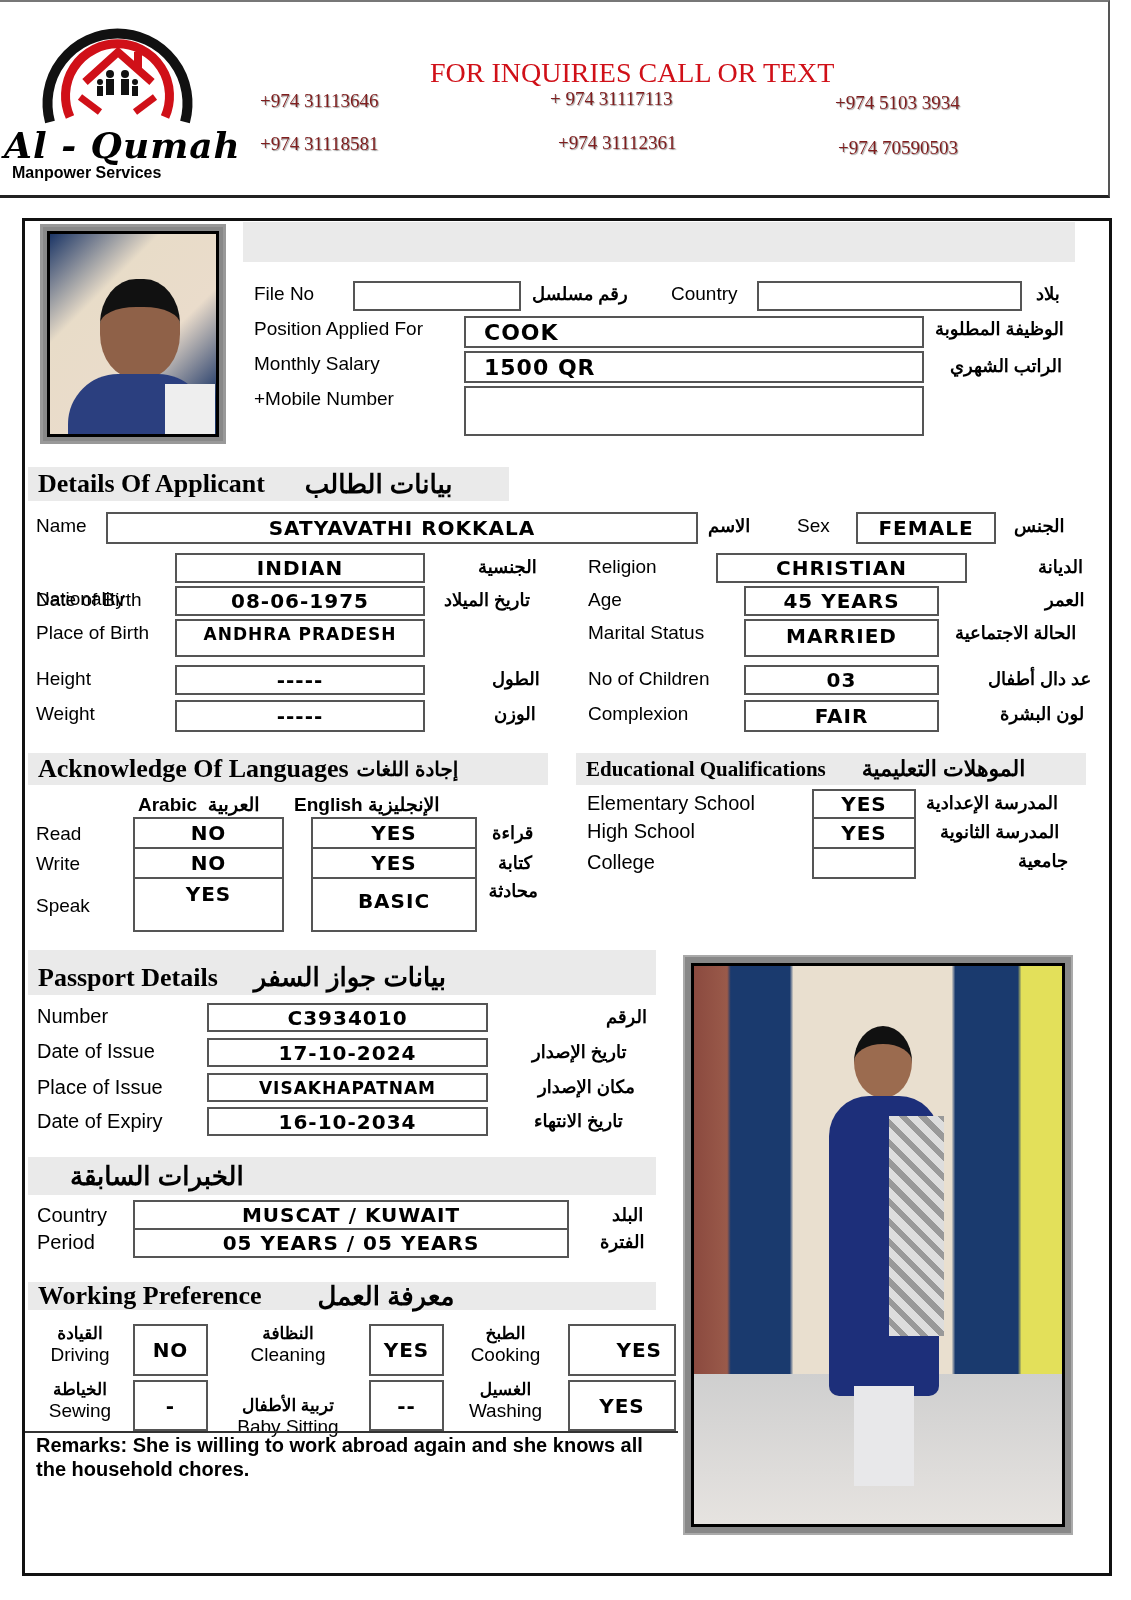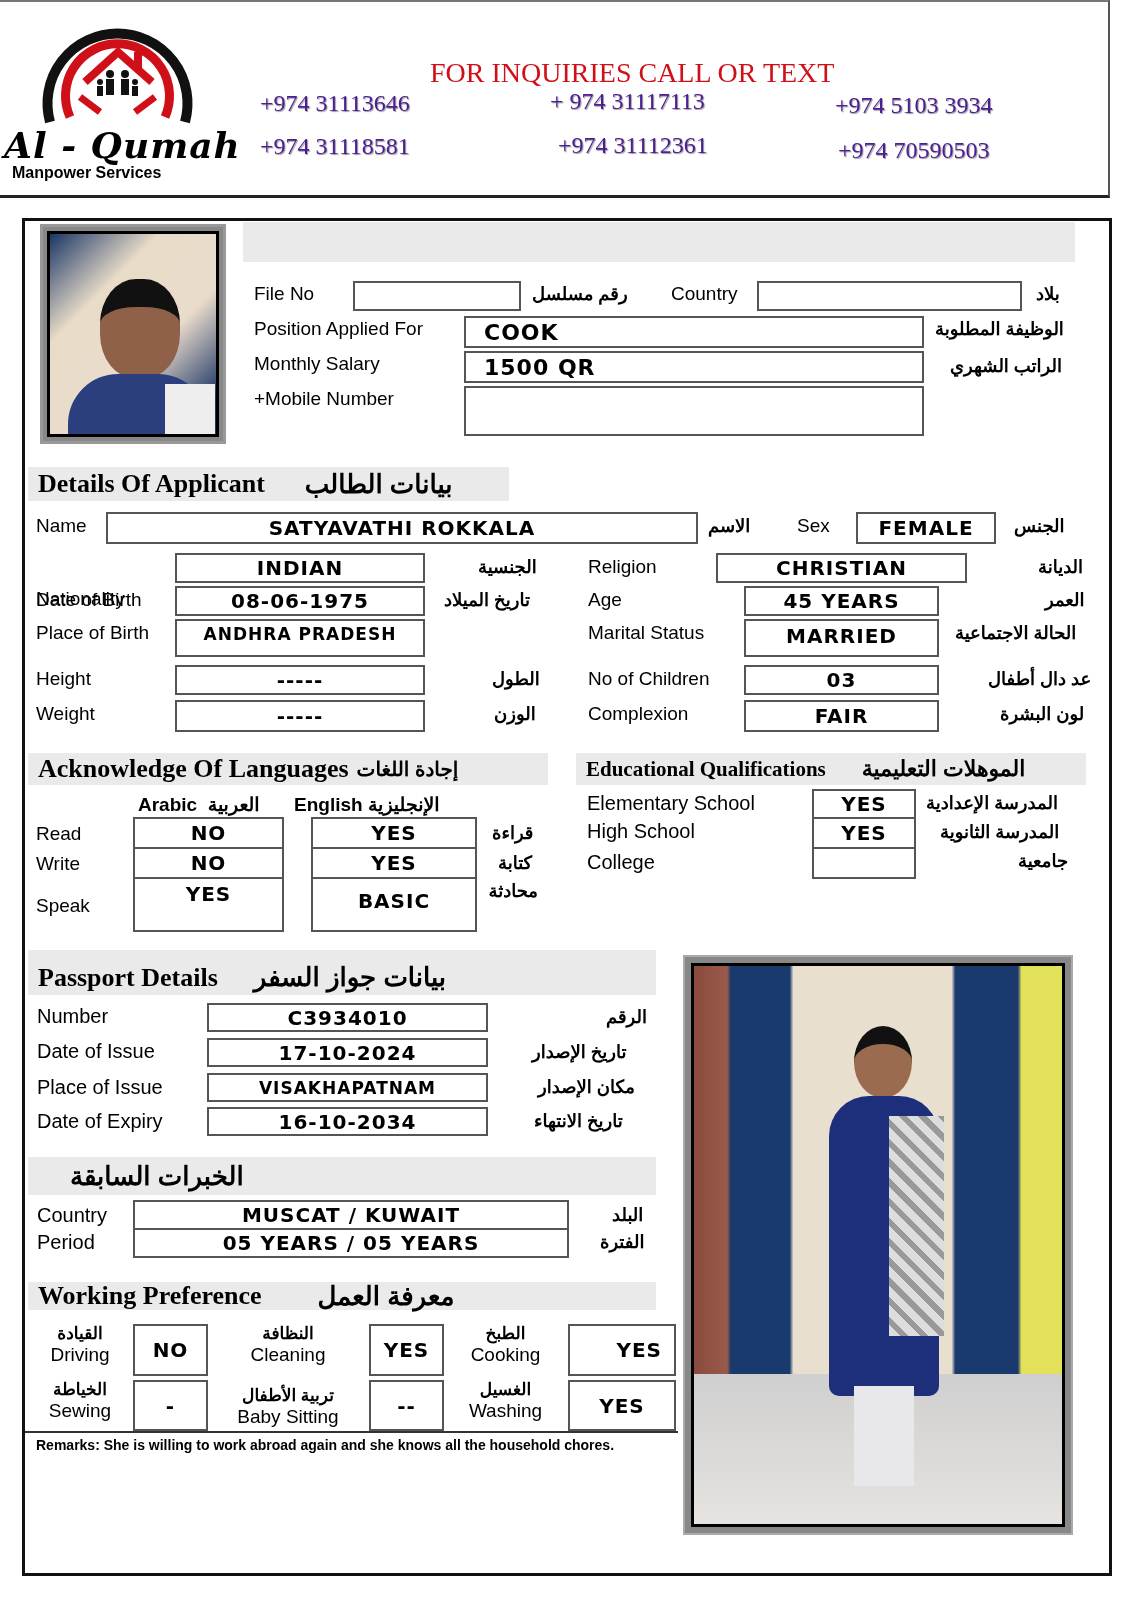--- a/index.html
+++ b/index.html
@@ -5,21 +5,21 @@
 *{box-sizing:border-box;margin:0;padding:0}
 body{width:1131px;height:1600px;background:#fff;position:relative;font-family:"Liberation Sans",sans-serif;color:#000;overflow:hidden}
 .abs{position:absolute}
 .serif{font-family:"Liberation Serif","DejaVu Serif",serif}
 #header{left:0;top:0;width:1110px;height:198px;border-right:2px solid #555;border-bottom:3px solid #222;border-top:2px solid #777}
 #logo-arc{left:30px;top:10px;width:175px;height:120px}
 #logo-text{left:4px;top:122px;font-family:"DejaVu Serif",serif;font-style:italic;font-weight:bold;font-size:36px;letter-spacing:1px}
 #logo-sub{left:12px;top:162px;font-weight:bold;font-size:16px}
 #company{left:262px;top:4px;font-size:45px;font-weight:bold;letter-spacing:0.5px}
 #inquiry{left:430px;top:55px;font-size:28px;color:#d01018}
-.phone{font-size:24px;color:#4c1d95;text-shadow:1px 1px 1px #999}
+.phone{font-size:19px;color:#7f1d1d;text-shadow:1px 1px 1px #999}
 #form{left:22px;top:218px;width:1090px;height:1358px;border:3px solid #111}
 .photo-frame{background:#888;border:3px solid #999;padding:4px}
 .photo{width:100%;height:100%;border:3px solid #000;background:linear-gradient(135deg,#1b3566 0%,#e8dcc8 30%,#eadccb 60%,#1b3566 90%);position:relative;overflow:hidden}
 .lbl{font-size:19px;position:absolute;white-space:nowrap}
 .ar{font-size:18px;font-weight:bold;position:absolute;white-space:nowrap;direction:rtl}
 .box{position:absolute;border:2px solid #555;background:#fff;font-weight:900;font-size:20px;display:flex;align-items:center;justify-content:center;letter-spacing:1px;font-family:"DejaVu Sans",sans-serif}
 .box.left{justify-content:flex-start;padding-left:18px;font-size:22px}
 .sec{position:absolute;background:#eaeaea;height:34px;display:flex;align-items:center}
 .sec-en{font-family:"Liberation Serif",serif;font-weight:bold;font-size:26px;padding-left:10px}
 .sec-ar{font-weight:bold;font-size:26px;margin-left:40px;direction:rtl}
@@ -216,33 +216,33 @@
     <div style="font-weight:bold;font-size:17px">الطبخ</div>
     <div style="font-size:19px">Cooking</div>
   </div>
   <div class="box" style="left:540px;top:1px;width:108px;height:52px;justify-content:flex-end;padding-right:12px">YES</div>
 
   <div class="abs" style="left:0;top:56px;width:104px;text-align:center">
     <div style="font-weight:bold;font-size:17px">الخياطة</div>
     <div style="font-size:19px">Sewing</div>
   </div>
   <div class="box" style="left:105px;top:57px;width:75px;height:51px">-</div>
-  <div class="abs" style="left:190px;top:62px;width:140px;text-align:center">
+  <div class="abs" style="left:190px;top:72px;width:140px;text-align:center">
     <div style="font-weight:bold;font-size:17px">تربية الأطفال</div>
     <div style="font-size:19px">Baby Sitting</div>
   </div>
   <div class="box" style="left:341px;top:57px;width:75px;height:51px">--</div>
   <div class="abs" style="left:420px;top:56px;width:115px;text-align:center">
     <div style="font-weight:bold;font-size:17px">الغسيل</div>
     <div style="font-size:19px">Washing</div>
   </div>
   <div class="box" style="left:540px;top:57px;width:108px;height:51px">YES</div>
 </div>
 <div class="abs" style="left:25px;top:1431px;width:653px;border-top:2px solid #333"></div>
-<div class="abs" style="left:36px;top:1433px;width:630px;font-weight:bold;font-size:14px;line-height:24px">Remarks:  She is willing to work abroad again and she knows all the household chores.</div>
+<div class="abs" style="left:36px;top:1433px;width:630px;font-weight:bold;font-size:20px;line-height:24px">Remarks:  She is willing to work abroad again and she knows all the household chores.</div>
 
 <div class="abs full-photo">
   <div class="inner">
     <div class="floor"></div>
     <div class="figure-head"></div>
     <div class="figure-body"></div>
     <div class="dupatta"></div>
     <div class="legs"></div>
   </div>
 </div>

